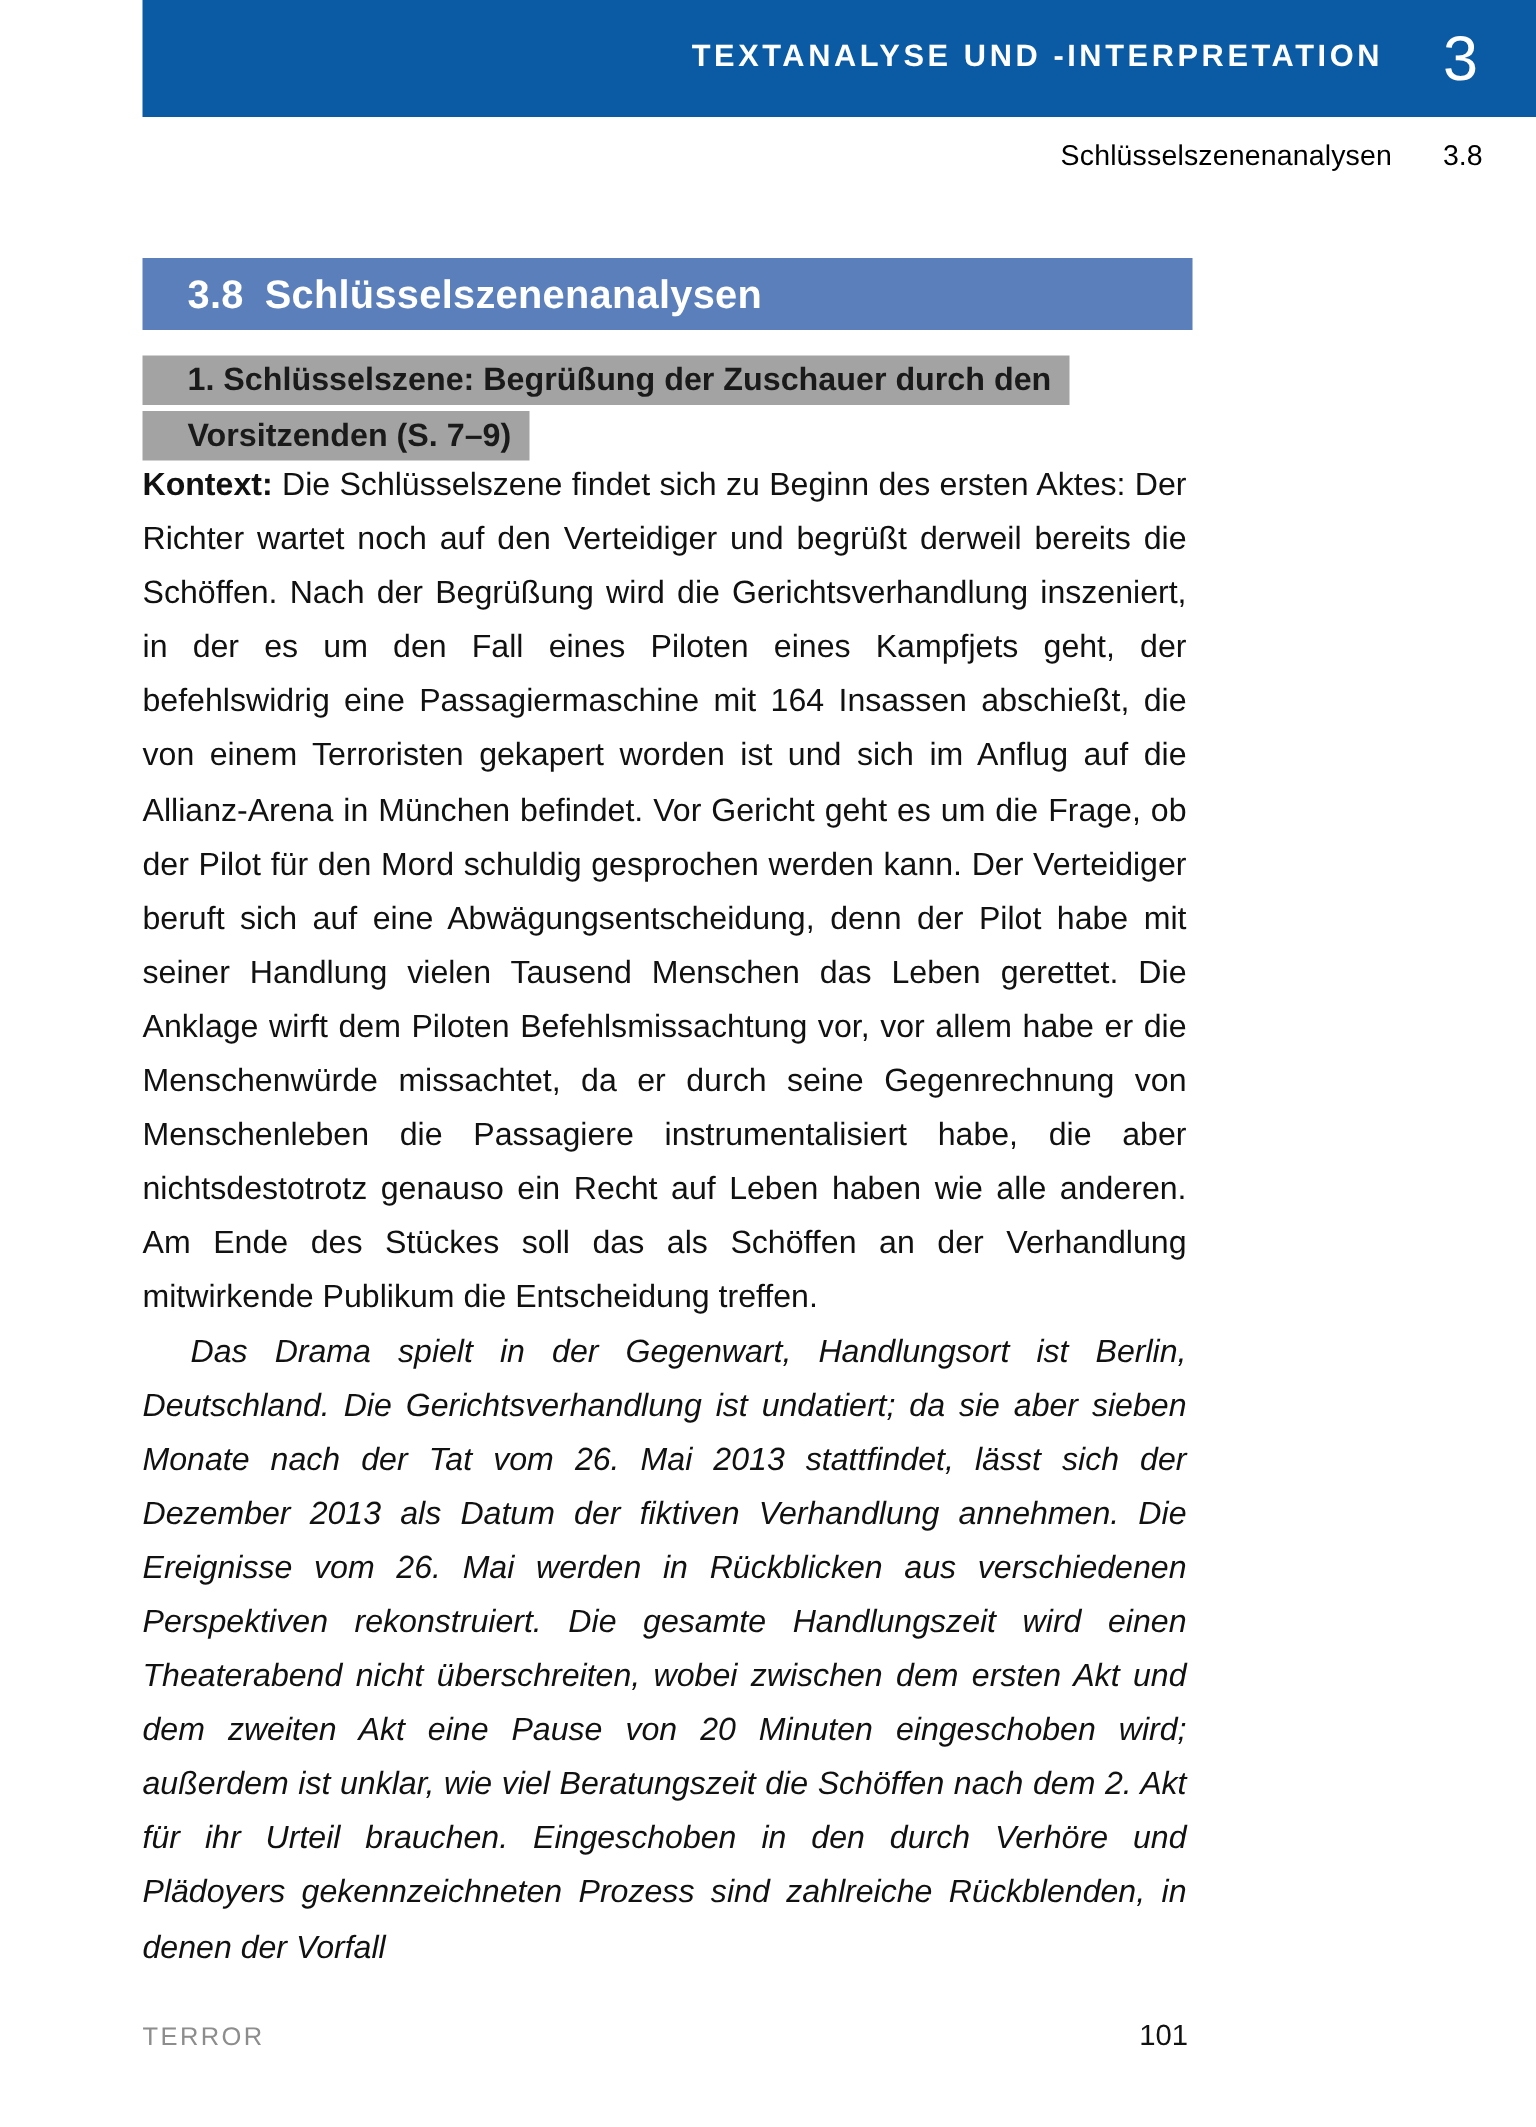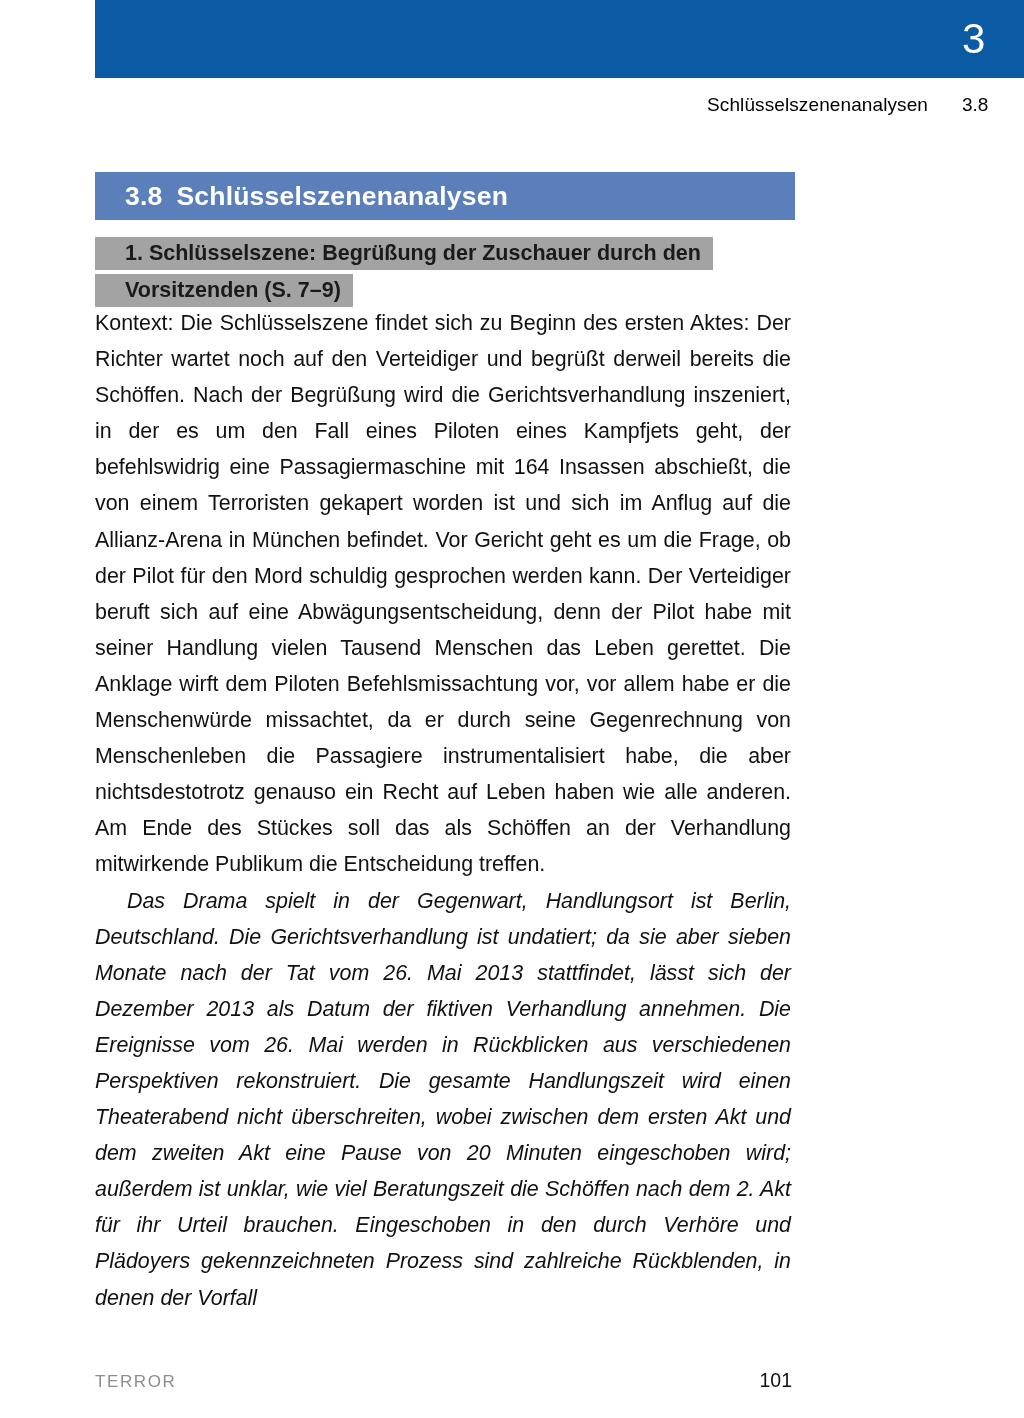--- a/index.html
+++ b/index.html
@@ -126,21 +126,21 @@
     width: 696px;
     font-size: 21.4px;
     line-height: 36.1px;
     text-align: justify;
     text-justify: inter-word;
     color: #111111;
     hyphens: manual;
   }
   .body-copy p { margin: 0; }
   .body-copy p.indented { text-indent: 32px; font-style: italic; }
-  .body-copy .lead-in { font-weight: 400; margin-top: 48px; }
+  .body-copy .lead-in { font-weight: 700; margin-top: 48px; }
 
   
   .footer {
     position: absolute;
     left: 95px;
     right: 232px;
     top: 1346px;
     display: flex;
     align-items: baseline;
     justify-content: space-between;
@@ -149,27 +149,27 @@
   .footer-book-title {
     color: #8d8d8d;
     font-size: 17px;
     letter-spacing: 1.6px;
     text-transform: uppercase;
   }
   .footer-page-number {
     color: #111111;
     font-size: 19.5px;
     font-weight: 400;
-    margin-top: 23px;
   }
 </style>
 </head>
 <body>
 
 <div class="header-bar">
+  <span class="header-title">TEXTANALYSE UND -INTERPRETATION</span>
   <span class="header-chapter-number">3</span>
 </div>
 
 <div class="running-head">
   <span class="running-head-label">Schlüsselszenenanalysen</span>
   <span class="running-head-number">3.8</span>
 </div>
 
 <div class="section-band">
   <span class="section-band-number">3.8</span>

